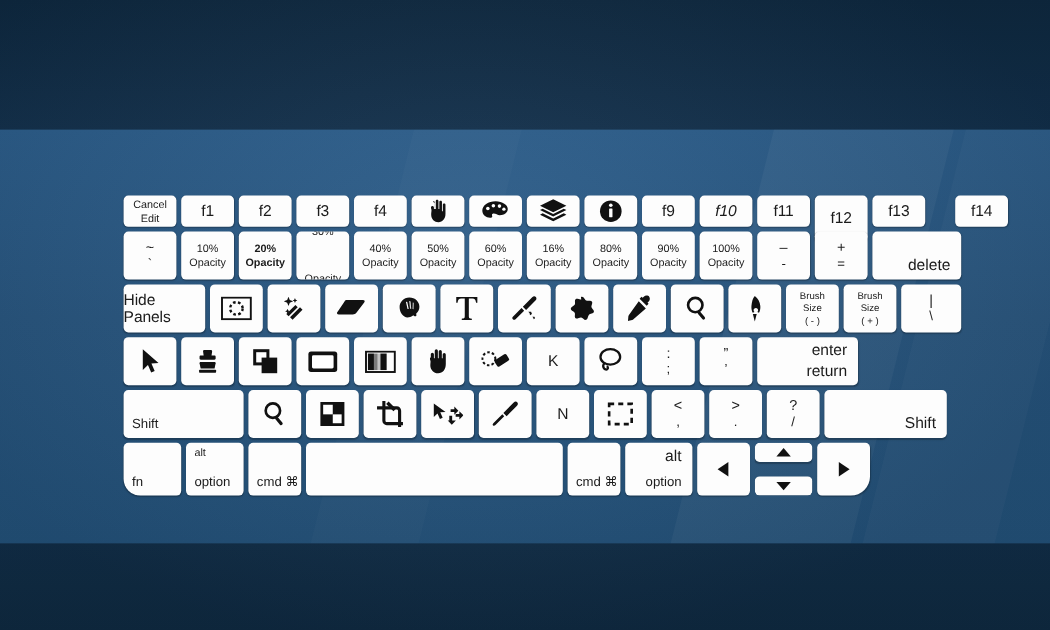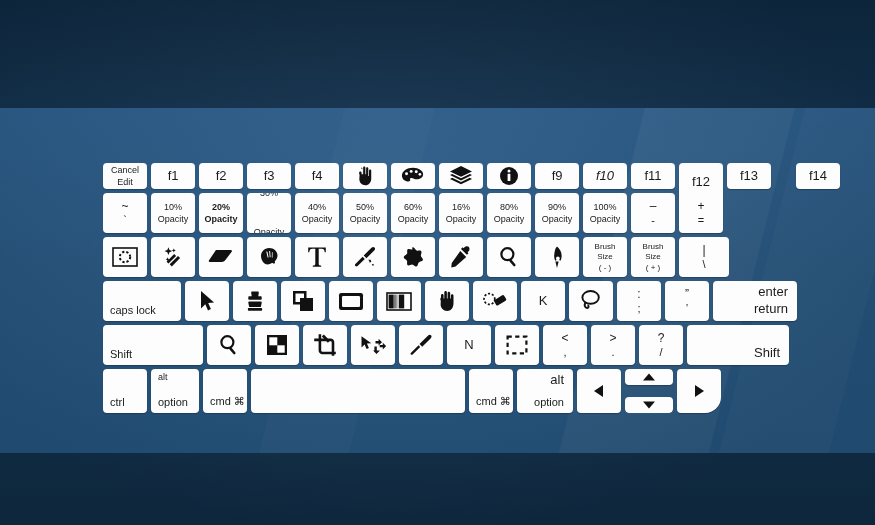--- a/index.html
+++ b/index.html
@@ -235,22 +235,28 @@
             <span class="up">–</span>
             <span class="down">-</span>
           </div>
         </div>
         <div class="key" style="width: 44px; height: 40px;">
           <div class="stack">
             <span class="up">+</span>
             <span class="down">=</span>
           </div>
         </div>
+        <div class="key" style="width: 74px; height: 40px;">
+          <span class="corner-br">delete</span>
+        </div>
       </div>
       <div class="krow" style="top: 74px; height: 40px;">
+        <div class="key" style="width: 68px; height: 40px;">
+          <span class="lbl">Hide Panels</span>
+        </div>
         <div class="key" style="width: 44px; height: 40px;">
           <span>
             <svg class="ic" width="26" height="20" viewBox="0 0 26 20">
               <rect x="1" y="1" width="24" height="18" fill="none" stroke="#111" stroke-width="1.6"></rect>
               <circle cx="13" cy="10" r="5.2" fill="none" stroke="#111" stroke-width="2" stroke-dasharray="2.2 2"></circle>
             </svg>
           </span>
         </div>
         <div class="key" style="width: 44px; height: 40px;">
           <span>
@@ -339,23 +345,20 @@
           <span class="lbl-xs">( + )</span>
         </div>
         <div class="key" style="width: 50px; height: 40px;">
           <div class="stack">
             <span class="up">|</span>
             <span class="down">\</span>
           </div>
         </div>
       </div>
       <div class="krow" style="top: 118px; height: 40px;">
-        <div class="key" style="width: 78px; height: 40px;">
-          <span class="corner-bl">caps lock</span>
-        </div>
         <div class="key" style="width: 44px; height: 40px;">
           <span>
             <svg class="ic" width="16" height="22" viewBox="0 0 16 22">
               <path fill="#111" d="M2 1 2 18.4l4.3-4.2 2.7 6.2 2.9-1.3-2.7-6.1 5.9-.4z"></path>
             </svg>
           </span>
         </div>
         <div class="key" style="width: 44px; height: 40px;">
           <span>
             <svg class="ic" width="22" height="22" viewBox="0 0 22 22">
@@ -514,22 +517,22 @@
           <div class="stack">
             <span class="up">?</span>
             <span class="down">/</span>
           </div>
         </div>
         <div class="key" style="width: 102px; height: 40px;">
           <span class="corner-br">Shift</span>
         </div>
       </div>
       <div class="krow" style="top: 206px; height: 44px;">
-        <div class="key" style="width: 44px; height: 44px;">
-          <span class="corner-bl">ctrl</span>
+        <div class="key rb-bl" style="width: 48px; height: 44px;">
+          <span class="corner-bl">fn</span>
         </div>
         <div class="key" style="width: 48px; height: 44px;">
           <span class="corner-tl">alt</span>
           <span class="corner-bl">option</span>
         </div>
         <div class="key" style="width: 44px; height: 44px;">
           <span class="corner-bl">cmd ⌘</span>
         </div>
         <div class="key" style="width: 214px; height: 44px;"></div>
         <div class="key" style="width: 44px; height: 44px;">

